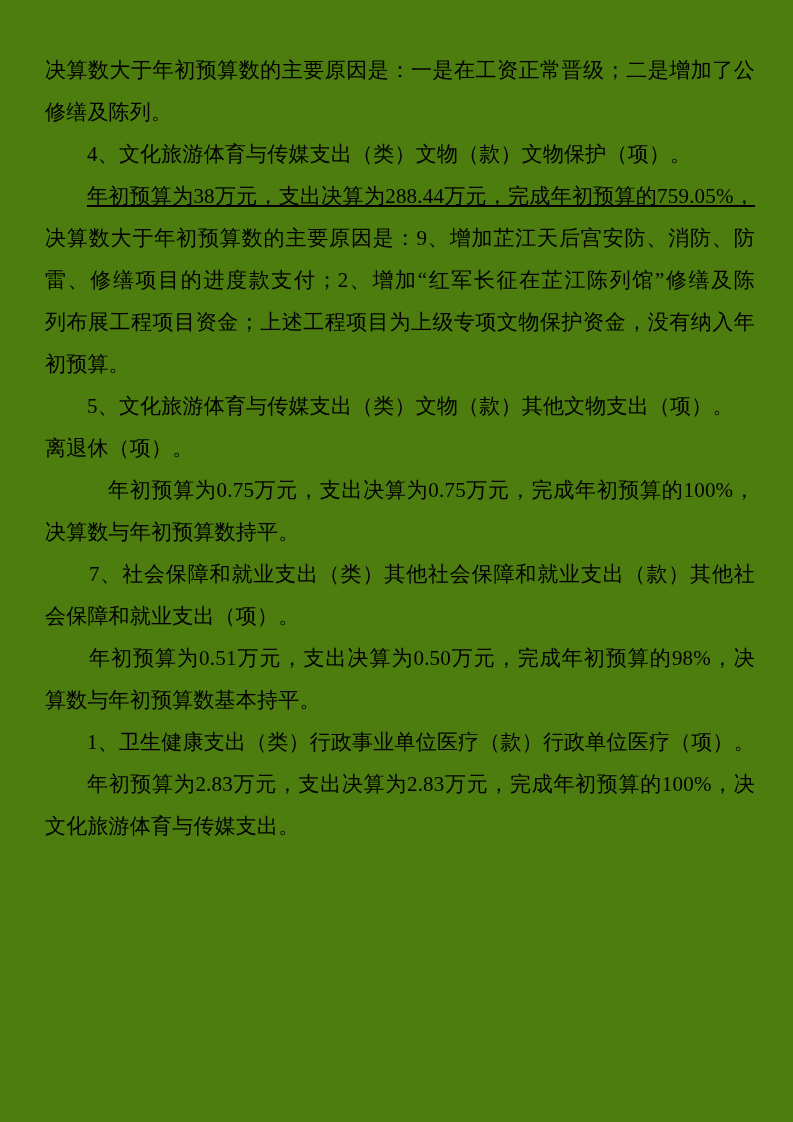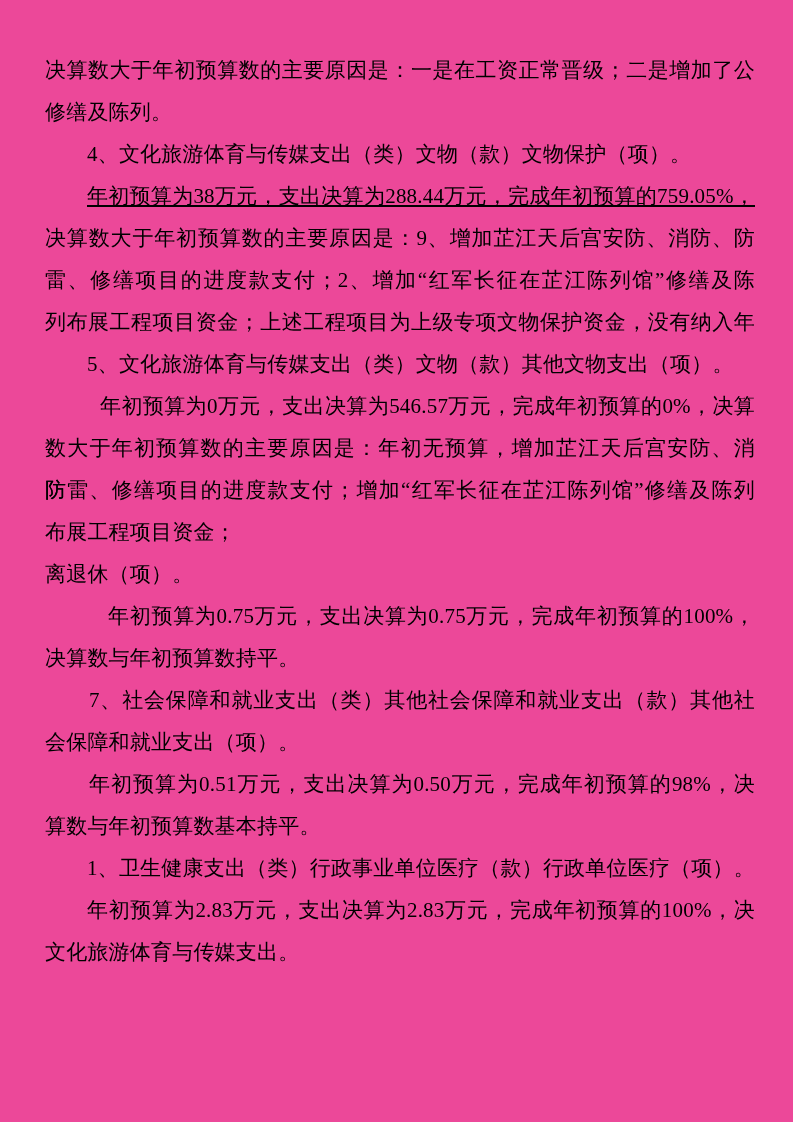--- a/index.html
+++ b/index.html
@@ -13,21 +13,21 @@
     overflow: hidden;
     font-family: "Liberation Serif", "DejaVu Serif", serif;
     font-size: 21px;
     color: #000000;
   }
   .page {
     box-sizing: border-box;
     width: 793px;
     height: 1122px;
     padding: 49px 38px 0 45px;
-    background: #ec4899;
+    background: #4d7c0f;
   }
   .para {
     margin: 0;
     padding: 0;
   }
   .line {
     height: 42px;
     line-height: 42px;
     white-space: pre;
     letter-spacing: 0.2px;
@@ -49,29 +49,24 @@
         <div class="line">修缮及陈列。</div>
       </div>
       <div class="para">
         <div class="line" style="padding-left: 42px;">4、文化旅游体育与传媒支出（类）文物（款）文物保护（项）。</div>
       </div>
       <div class="para">
         <div class="line fill" style="padding-left: 42px; text-decoration: underline;">年初预算为38万元，支出决算为288.44万元，完成年初预算的759.05%，</div>
         <div class="line fill">决算数大于年初预算数的主要原因是：9、增加芷江天后宫安防、消防、防</div>
         <div class="line fill">雷、修缮项目的进度款支付；2、增加“红军长征在芷江陈列馆”修缮及陈</div>
         <div class="line fill">列布展工程项目资金；上述工程项目为上级专项文物保护资金，没有纳入年</div>
+        <div class="line">初预算。</div>
       </div>
       <div class="para">
         <div class="line" style="padding-left: 42px;">5、文化旅游体育与传媒支出（类）文物（款）其他文物支出（项）。</div>
-      </div>
-      <div class="para">
-        <div class="line fill" style="padding-left: 55px;">年初预算为0万元，支出决算为546.57万元，完成年初预算的0%，决算</div>
-        <div class="line fill">数大于年初预算数的主要原因是：年初无预算，增加芷江天后宫安防、消防、</div>
-        <div class="line fill">防雷、修缮项目的进度款支付；增加“红军长征在芷江陈列馆”修缮及陈列</div>
-        <div class="line">布展工程项目资金；</div>
       </div>
       <div class="para">
         <div class="line">离退休（项）。</div>
       </div>
       <div class="para">
         <div class="line fill" style="padding-left: 63px;">年初预算为0.75万元，支出决算为0.75万元，完成年初预算的100%，</div>
         <div class="line">决算数与年初预算数持平。</div>
       </div>
       <div class="para">
         <div class="line fill" style="padding-left: 44px;">7、社会保障和就业支出（类）其他社会保障和就业支出（款）其他社</div>

